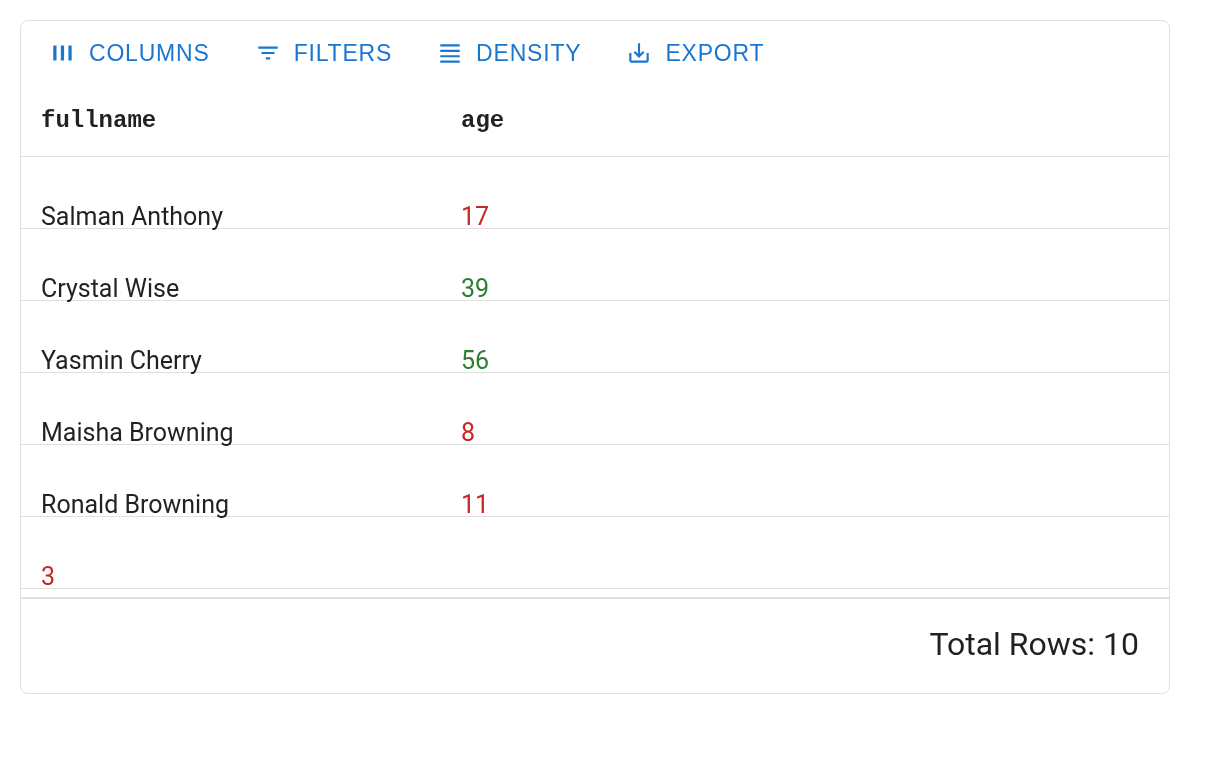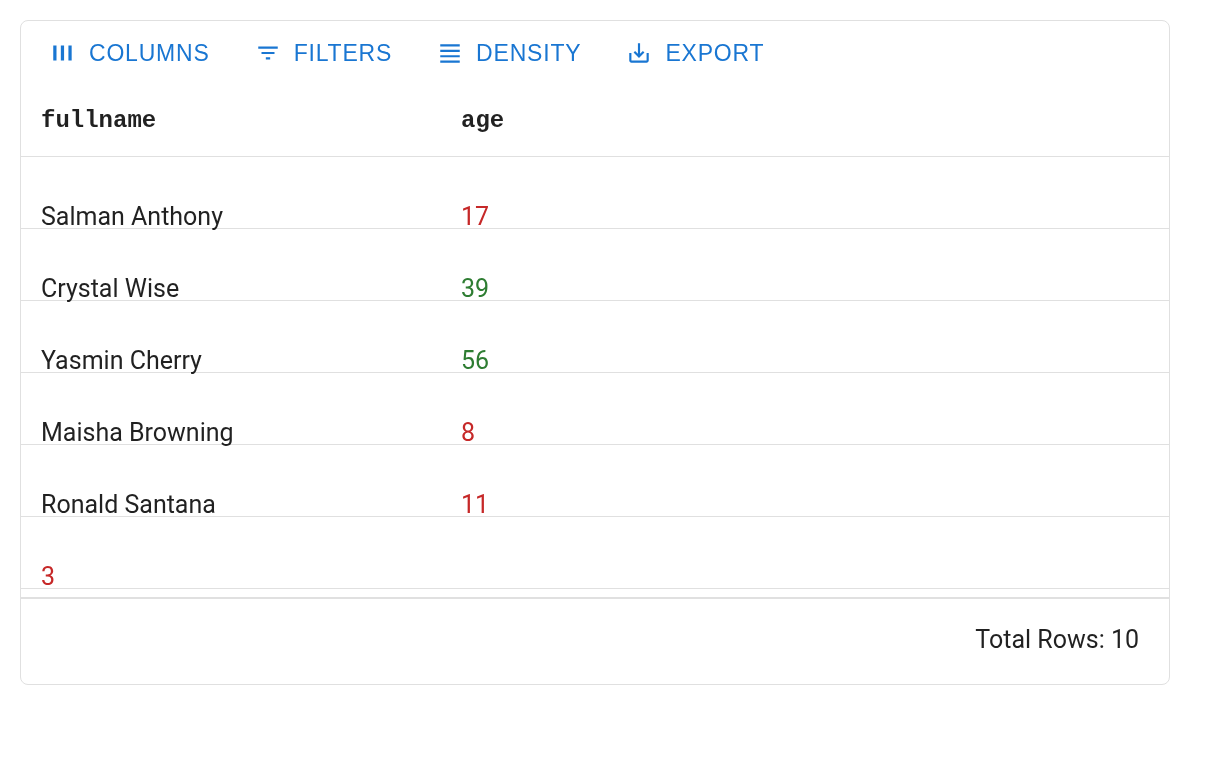--- a/index.html
+++ b/index.html
@@ -91,21 +91,21 @@
     .age-red {
       color: #c62828;
     }
     .age-green {
       color: #2e7d32;
     }
     .footer {
       border-top: 2px solid #e0e0e0;
       padding: 26px 30px 30px;
       text-align: right;
-      font-size: 25px;
+      font-size: 32px;
       color: rgba(0,0,0,0.87);
     }
     .partial-row {
       display: flex;
       padding: 0 20px;
       height: 10px;
       align-items: flex-start;
       overflow: hidden;
       border-bottom: 1px solid #e0e0e0;
     }
@@ -169,21 +169,21 @@
     </div>
     <div class="data-row">
       <div class="cell col-fullname">Yasmin Cherry</div>
       <div class="cell cell-age col-age"><span class="age-green">56</span></div>
     </div>
     <div class="data-row">
       <div class="cell col-fullname">Maisha Browning</div>
       <div class="cell cell-age col-age"><span class="age-red">8</span></div>
     </div>
     <div class="data-row">
-      <div class="cell col-fullname">Ronald Santana</div>
+      <div class="cell col-fullname">Ronald Browning</div>
       <div class="cell cell-age col-age"><span class="age-red">11</span></div>
     </div>
     <div class="data-row">
       <div class="cell cell-age col-age"><span class="age-red">3</span></div>
     </div>
     <div class="partial-row"></div>
   </div>
 
   <div class="footer">
     <span>Total Rows: 10</span>

